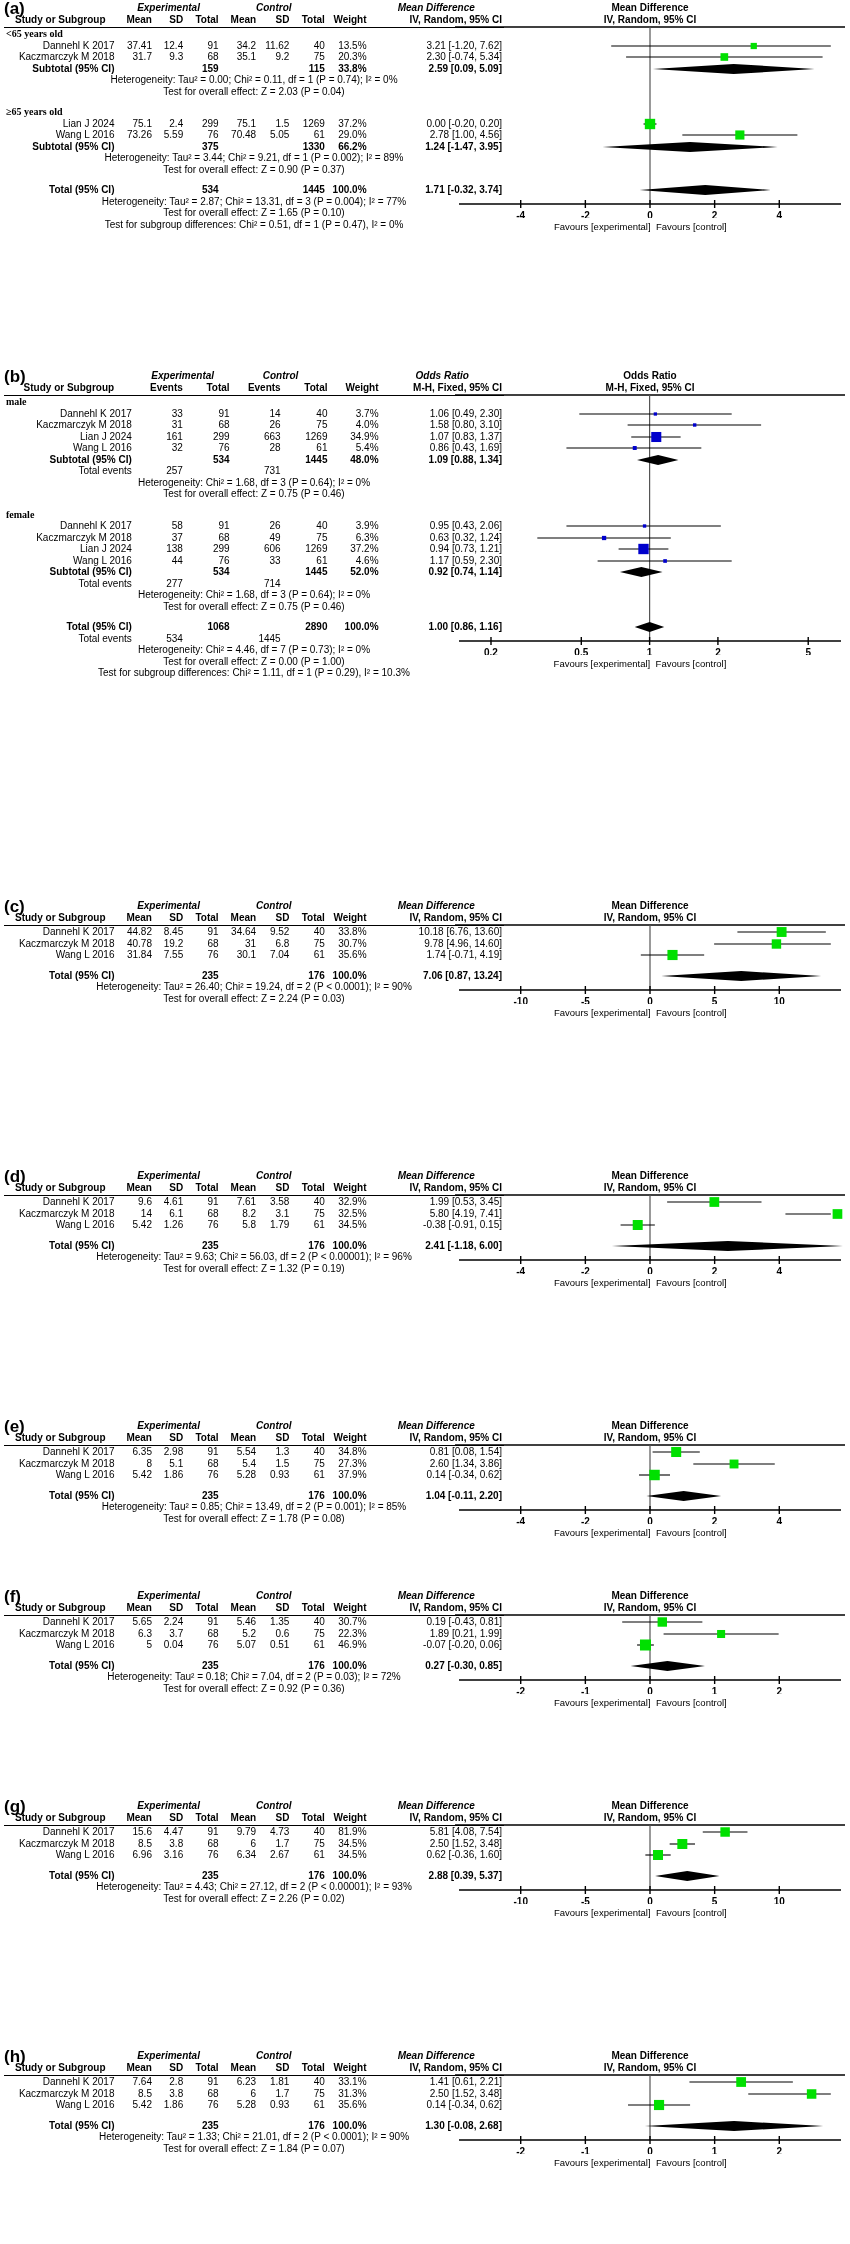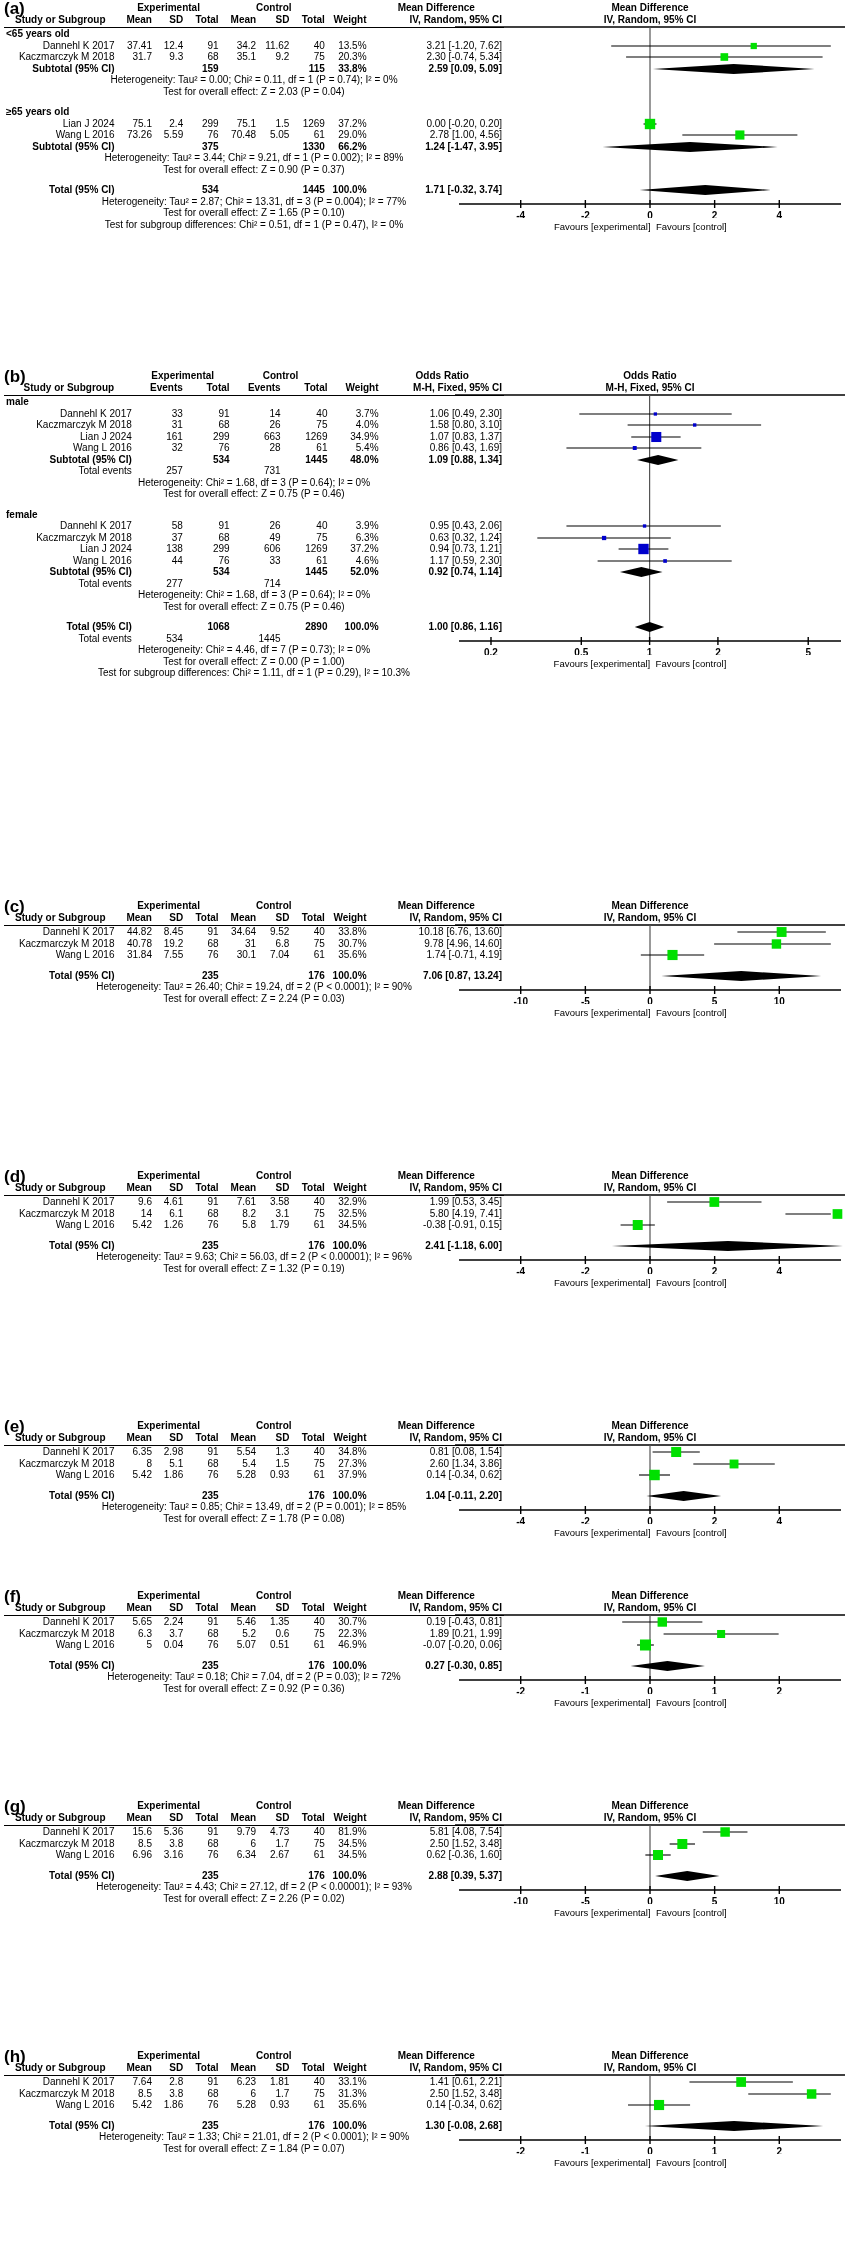--- a/index.html
+++ b/index.html
@@ -20,27 +20,27 @@
 
   table.fp{
     border-collapse:collapse;
     font-size:10px;
     line-height:11.5px;
     table-layout:fixed;
     width:500px;
   }
   table.fp td, table.fp th{padding:0 2px;white-space:nowrap;vertical-align:bottom;}
 
-  .grp-head{font-size:10px;font-weight:bold;text-align:center;}
+  .grp-head{font-size:10px;font-weight:bold;text-align:center;font-style:italic;}
   .col-head{font-size:10px;font-weight:bold;text-align:right;}
   .col-head.left{text-align:center;}
   .hrule td{border-bottom:1.4px solid #000;height:2px;padding:0;}
   .num{text-align:right;font-size:10px;}
   .study{text-align:right;font-size:10px;}
-  .sub-title{font-weight:bold;font-size:10px;padding-left:28px;}
+  .sub-title{font-weight:bold;font-size:10px;padding-left:28px;font-family:Liberation Serif, serif;}
   .bold{font-weight:bold;}
   .note{font-size:10px;text-align:center;}
   .spacer td{height:9px;}
 
   
   .plot{position:absolute;top:0;}
   .plot svg{display:block;}
   .plot-head{
     position:absolute;width:100%;text-align:center;
     font-size:10px;font-weight:bold;line-height:11.5px;
@@ -980,21 +980,21 @@
             <td class="col-head">Total</td>
             <td class="col-head">Weight</td>
             <td class="col-head">IV, Random, 95% CI</td>
           </tr>
           <tr class="hrule">
             <td colspan="9"></td>
           </tr>
           <tr class="">
             <td class="study">Dannehl K 2017</td>
             <td class="num">15.6</td>
-            <td class="num">5.36</td>
+            <td class="num">4.47</td>
             <td class="num">91</td>
             <td class="num">9.79</td>
             <td class="num">4.73</td>
             <td class="num">40</td>
             <td class="num">81.9%</td>
             <td class="num">5.81 [4.08, 7.54]</td>
           </tr>
           <tr class="">
             <td class="study">Kaczmarczyk M 2018</td>
             <td class="num">8.5</td>

